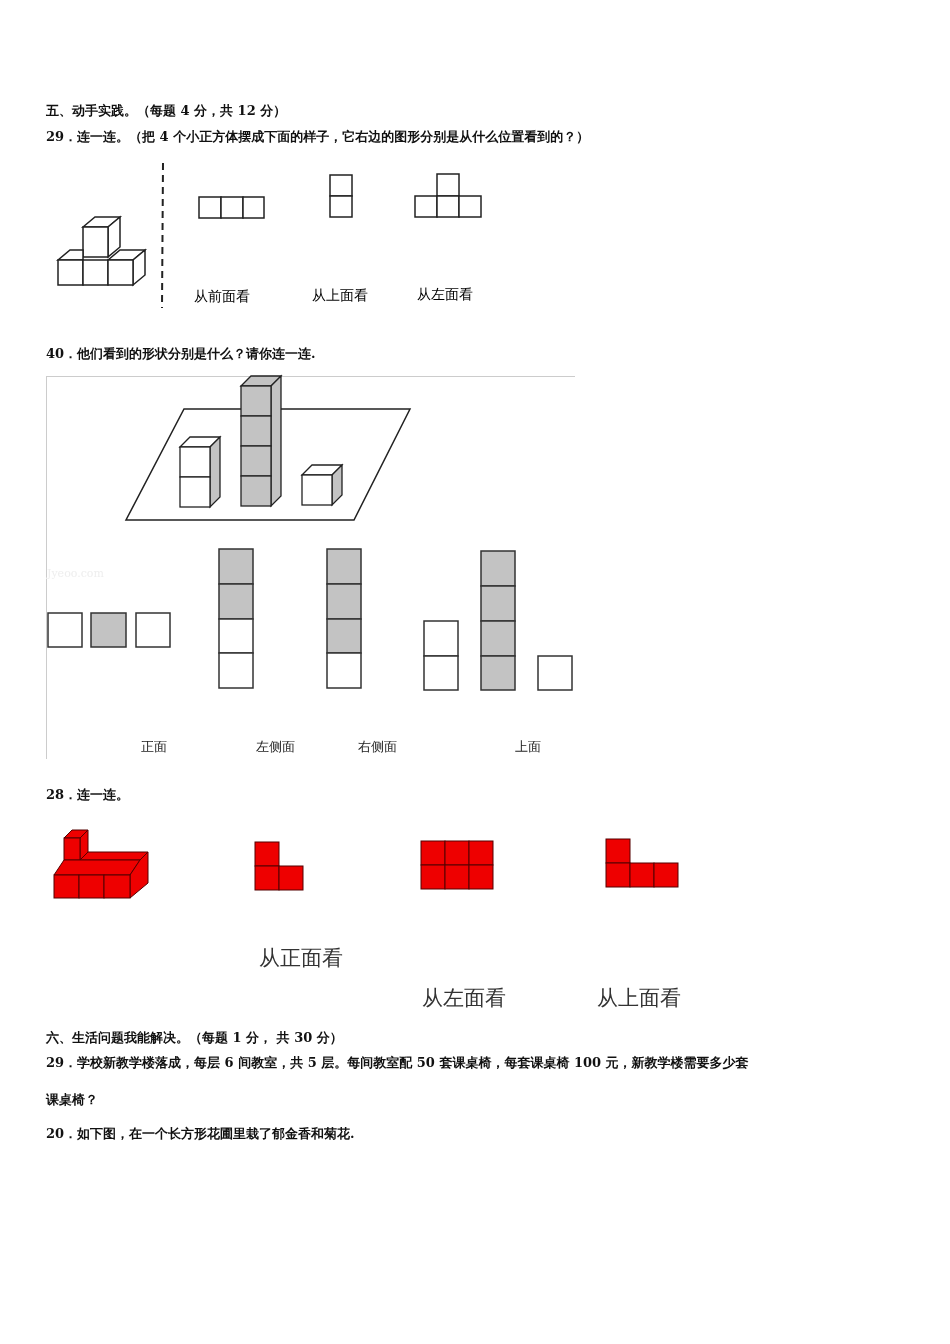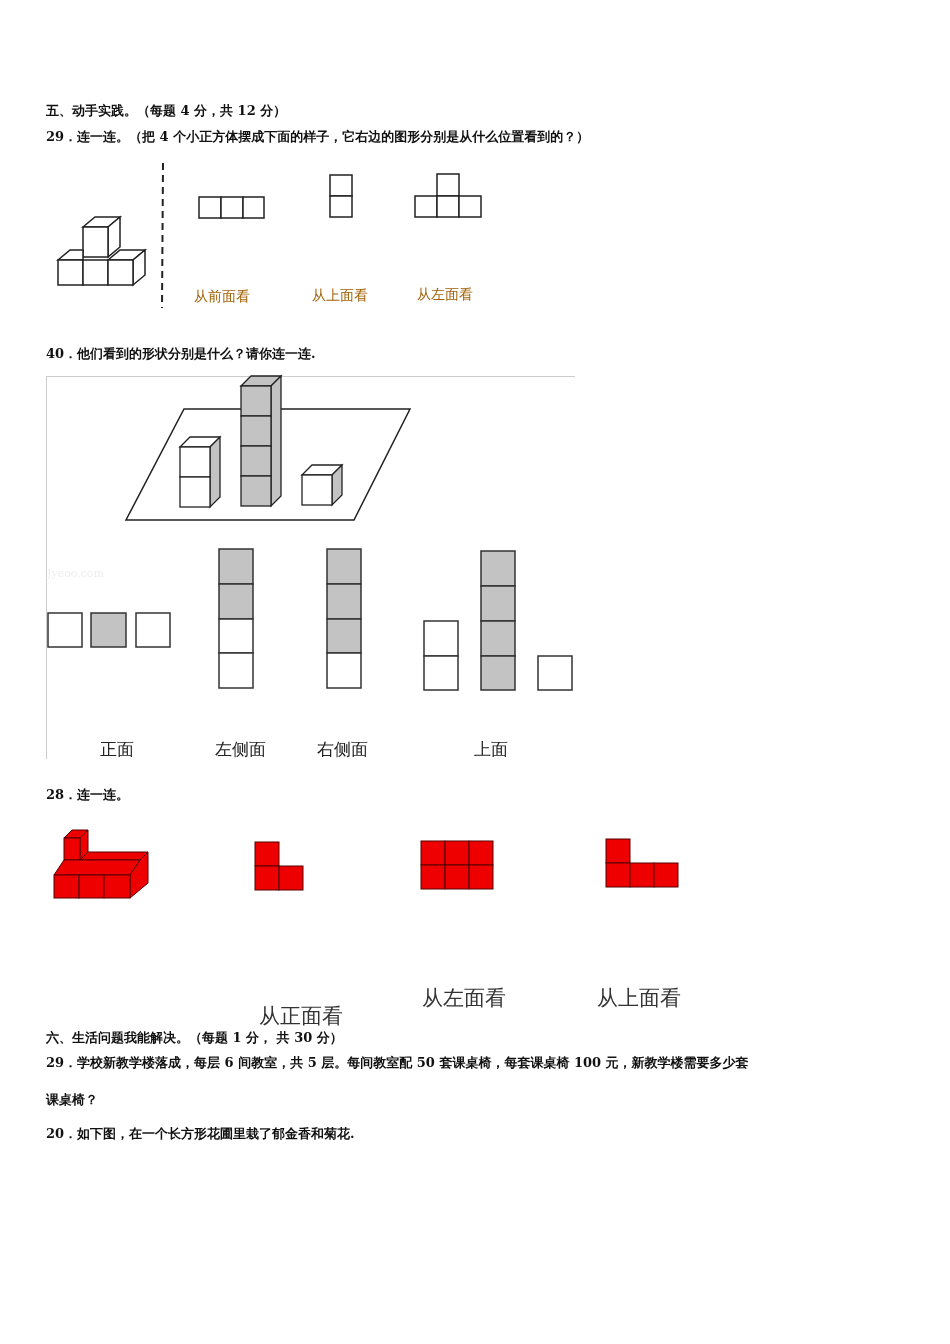--- a/index.html
+++ b/index.html
@@ -1,20 +1,20 @@
 <!DOCTYPE html>
 <html><head>
 <meta charset="utf-8">
 <style>
   html, body { margin:0; padding:0; background:#ffffff; }
   body { width:950px; height:1344px; position:relative; overflow:hidden;
          font-family:"DejaVu Serif", "Liberation Serif", serif; color:#111; }
   .line { position:absolute; left:46px; font-size:13px; line-height:20px; white-space:nowrap; font-weight:bold; }
-  .lbl { position:absolute; font-size:14px; color:#a16207; font-family:"DejaVu Sans", sans-serif; white-space:nowrap; }
-  .lbl2 { position:absolute; font-size:17px; color:#222; font-family:"DejaVu Sans", sans-serif; white-space:nowrap; }
+  .lbl { position:absolute; font-size:14px; color:#000000; font-family:"DejaVu Sans", sans-serif; white-space:nowrap; }
+  .lbl2 { position:absolute; font-size:13px; color:#222; font-family:"DejaVu Sans", sans-serif; white-space:nowrap;margin-left:41px; }
   .lbl3 { position:absolute; font-size:21px; color:#333; font-family:"DejaVu Sans", sans-serif; white-space:nowrap; }
   svg { position:absolute; overflow:visible; }
   .fig27 { position:absolute; left:46px; top:376px; width:528px; height:382px; border-top:1px solid #ccc; border-left:1px solid #ccc; }
   .watermark { position:absolute; left:47px; top:567px; font-size:11px; color:#eee; font-family:"DejaVu Serif", serif; }
 </style>
 </head>
 <body>
 
 <div class="line" style="top:101px;">五、动手实践。（每题 4 分，共 12 分）</div>
 <div class="line" style="top:127px;">29．连一连。（把 4 个小正方体摆成下面的样子，它右边的图形分别是从什么位置看到的？）</div>
@@ -161,20 +161,20 @@
   </g>
 </svg>
 <svg style="left:605px;top:838px;" width="76" height="52">
   <g fill="#ee0000" stroke="#550000" stroke-width="1">
     <rect x="1" y="1" width="24" height="24"></rect>
     <rect x="1" y="25" width="24" height="24"></rect>
       <rect x="25" y="25" width="24" height="24"></rect>
       <rect x="49" y="25" width="24" height="24"></rect>
   </g>
 </svg>
-<div class="lbl3" style="left:259px;top:1002px;">从正面看</div>
+<div class="lbl3" style="left:259px;top:944px;">从正面看</div>
 <div class="lbl3" style="left:422px;top:984px;">从左面看</div>
 <div class="lbl3" style="left:597px;top:984px;">从上面看</div>
 
 <div class="line" style="top:1028px;">六、生活问题我能解决。（每题  1  分，  共  30  分）</div>
 <div class="line" style="top:1053px;">29．学校新教学楼落成，每层 6 间教室，共 5 层。每间教室配 50 套课桌椅，每套课桌椅 100 元，新教学楼需要多少套</div>
 <div class="line" style="top:1090px;">课桌椅？</div>
 <div class="line" style="top:1124px;">20．如下图，在一个长方形花圃里栽了郁金香和菊花.</div>
 
 </body></html>

